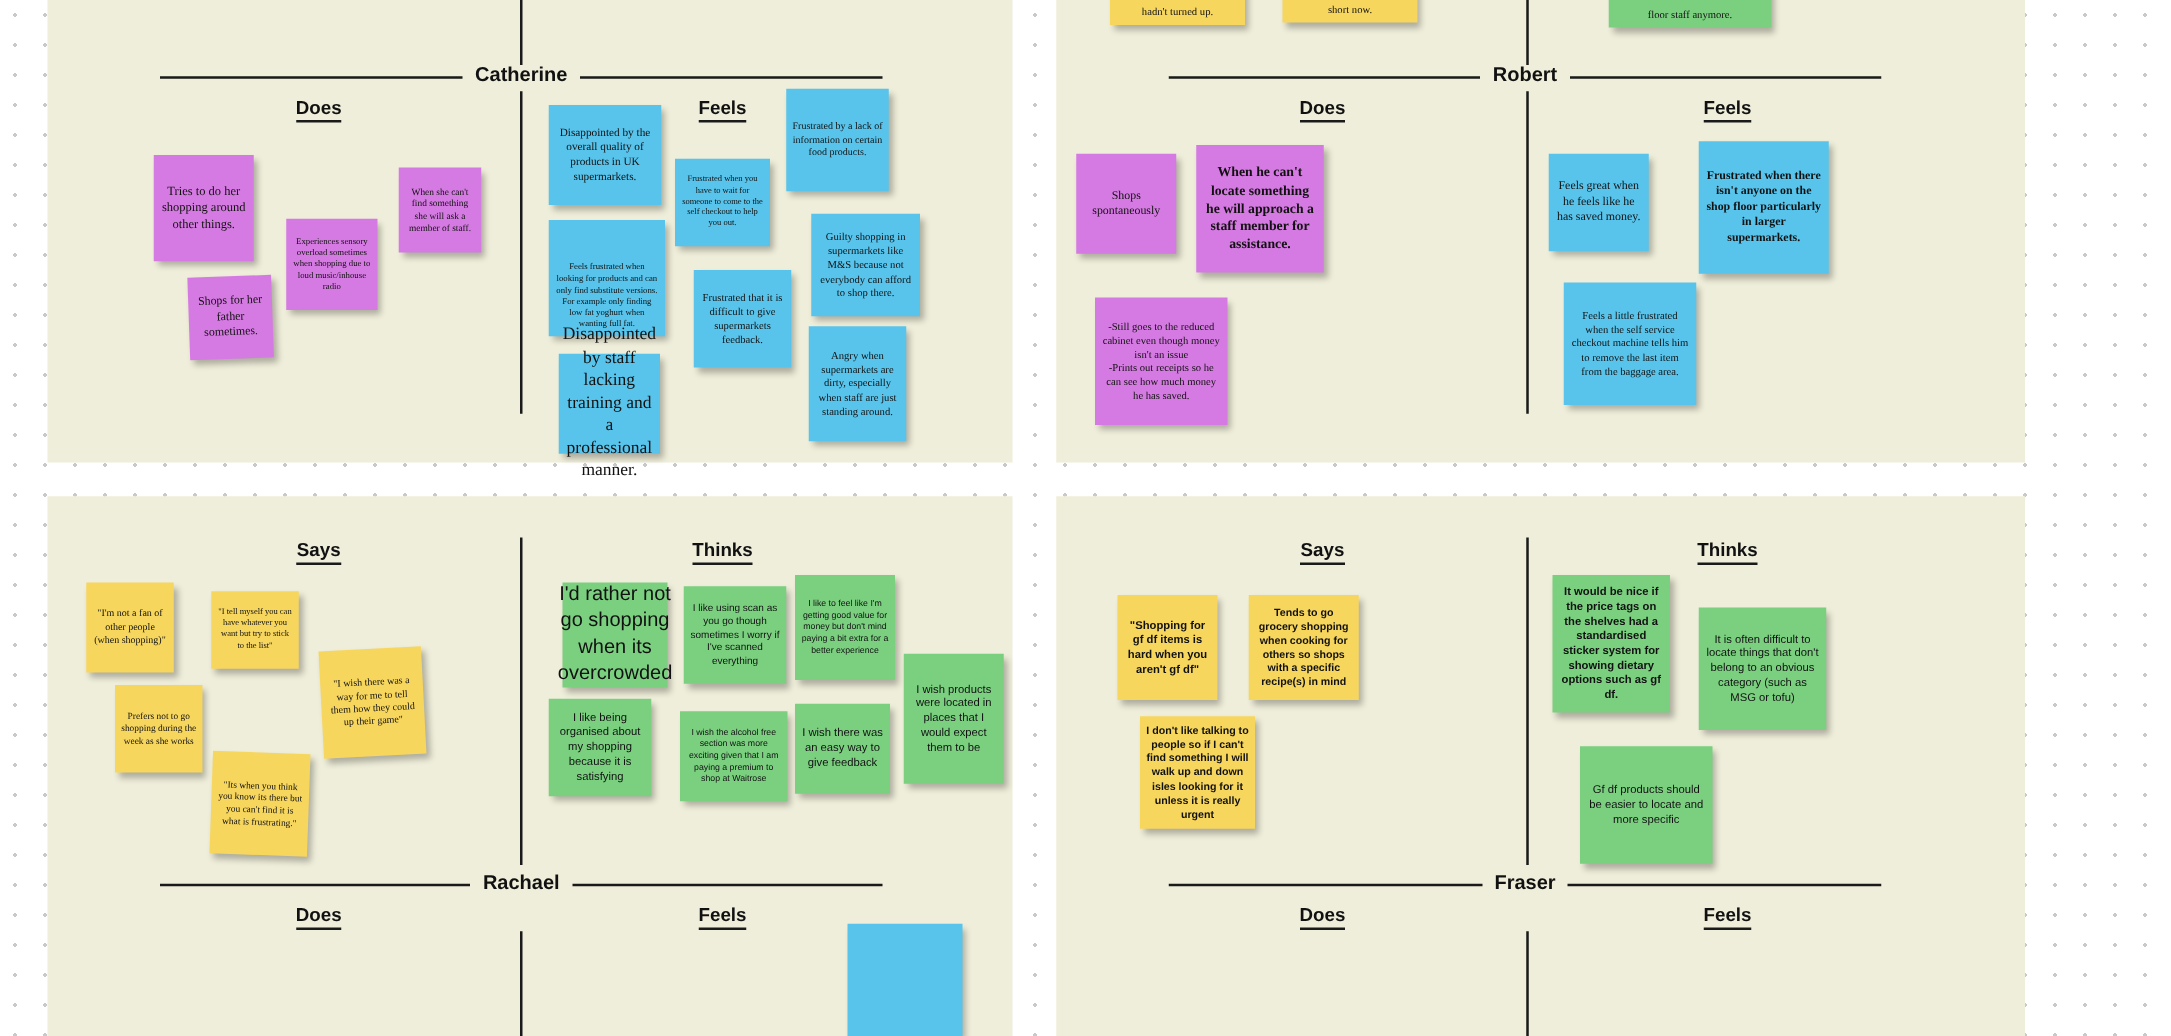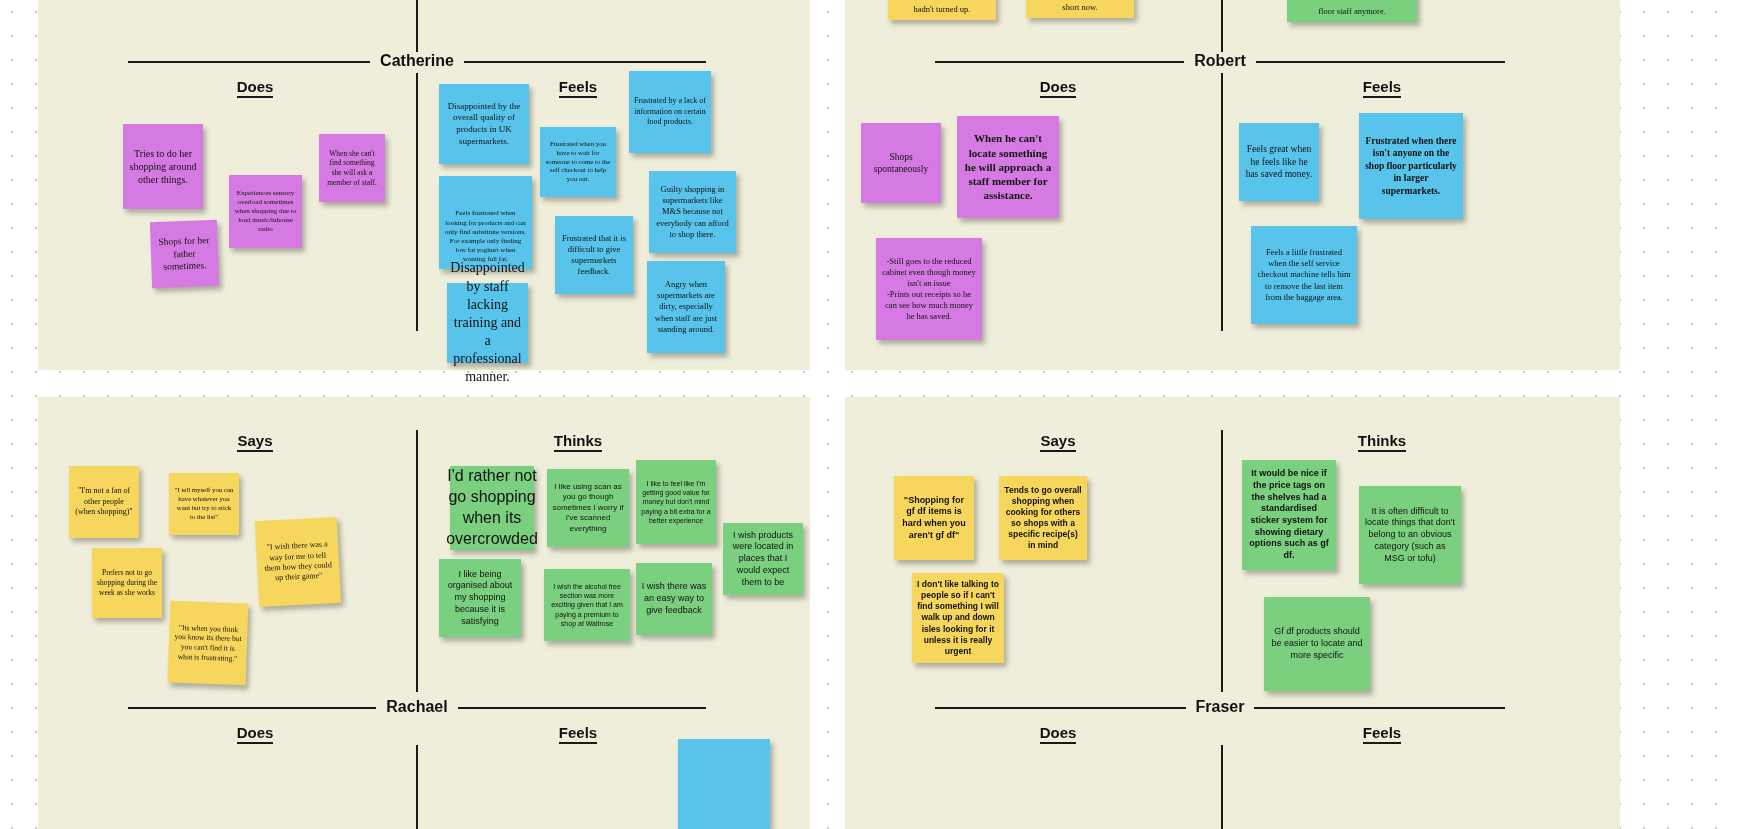--- a/index.html
+++ b/index.html
@@ -152,40 +152,40 @@
       </div>
       <div class="note sans" style="left: 439px; top: 466px; width: 84px; height: 84px; font-size: 16px; background: rgb(123, 208, 128); margin-left: 11px;">
         <span>I'd rather not go shopping when its overcrowded</span>
       </div>
       <div class="note sans" style="left: 547px; top: 469px; width: 82px; height: 78px; font-size: 8px; background: rgb(123, 208, 128);">
         <span>I like using scan as you go though sometimes I worry if I've scanned everything</span>
       </div>
       <div class="note sans" style="left: 636px; top: 460px; width: 80px; height: 84px; font-size: 7px; background: rgb(123, 208, 128);">
         <span>I like to feel like I'm getting good value for money but don't mind paying a bit extra for a better experience</span>
       </div>
-      <div class="note sans" style="left: 723px; top: 523px; width: 80px; height: 72px; font-size: 9px; background: rgb(123, 208, 128);">
+      <div class="note sans" style="left: 723px; top: 523px; width: 80px; height: 104px; font-size: 9px; background: rgb(123, 208, 128);">
         <span>I wish products were located in places that I would expect them to be</span>
       </div>
       <div class="note sans" style="left: 439px; top: 559px; width: 82px; height: 78px; font-size: 9px; background: rgb(123, 208, 128);">
         <span>I like being organised about my shopping because it is satisfying</span>
       </div>
       <div class="note sans" style="left: 544px; top: 569px; width: 86px; height: 72px; font-size: 7px; background: rgb(123, 208, 128);">
         <span>I wish the alcohol free section was more exciting given that I am paying a premium to shop at Waitrose</span>
       </div>
       <div class="note sans" style="left: 636px; top: 563px; width: 76px; height: 72px; font-size: 9px; background: rgb(123, 208, 128);">
         <span>I wish there was an easy way to give feedback</span>
       </div>
       <div class="note serif" style="left: 678px; top: 739px; width: 92px; height: 90px; font-size: 9px; background: rgb(88, 196, 236);">
         <span></span>
       </div>
       <div class="note sans" style="left: 894px; top: 476px; width: 80px; height: 84px; font-size: 9px; background: rgb(247, 214, 94); font-weight: 700;">
         <span>"Shopping for gf df items is hard when you aren't gf df"</span>
       </div>
       <div class="note sans" style="left: 999px; top: 476px; width: 88px; height: 84px; font-size: 8.5px; background: rgb(247, 214, 94); font-weight: 700;">
-        <span>Tends to go overall shopping when cooking for others so shops with a specific recipe(s) in mind</span>
+        <span>Tends to go grocery shopping when cooking for others so shops with a specific recipe(s) in mind</span>
       </div>
       <div class="note sans" style="left: 912px; top: 573px; width: 92px; height: 90px; font-size: 8.5px; background: rgb(247, 214, 94); font-weight: 700;">
         <span>I don't like talking to people so if I can't find something I will walk up and down isles looking for it unless it is really urgent</span>
       </div>
       <div class="note sans" style="left: 1242px; top: 460px; width: 94px; height: 110px; font-size: 9px; background: rgb(123, 208, 128); font-weight: 700;">
         <span>It would be nice if the price tags on the shelves had a standardised sticker system for showing dietary options such as gf df.</span>
       </div>
       <div class="note sans" style="left: 1359px; top: 486px; width: 102px; height: 98px; font-size: 9px; background: rgb(123, 208, 128);">
         <span>It is often difficult to locate things that don't belong to an obvious category (such as MSG or tofu)</span>
       </div>

